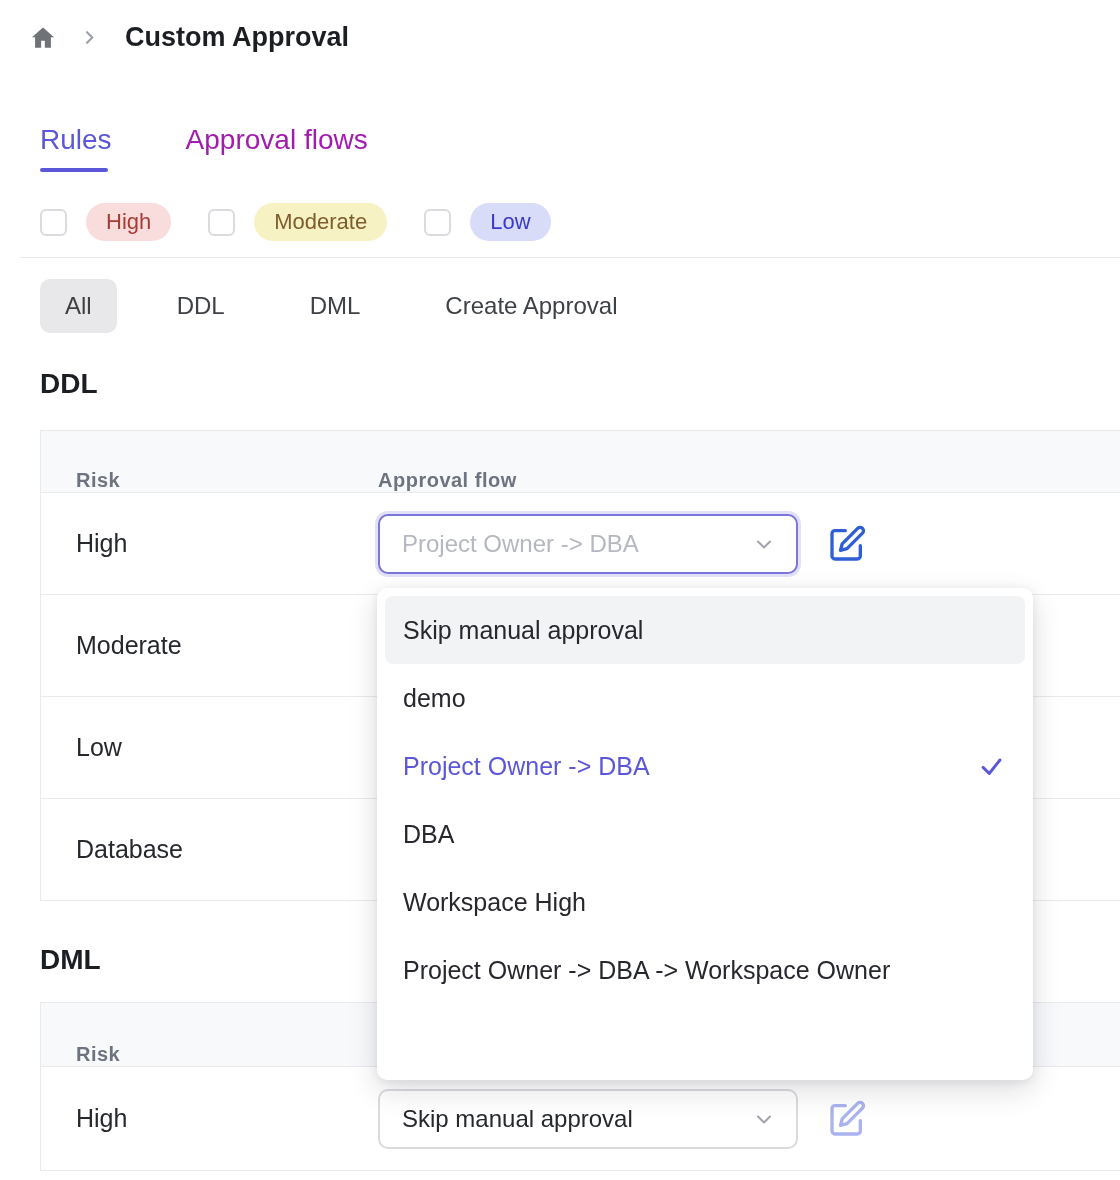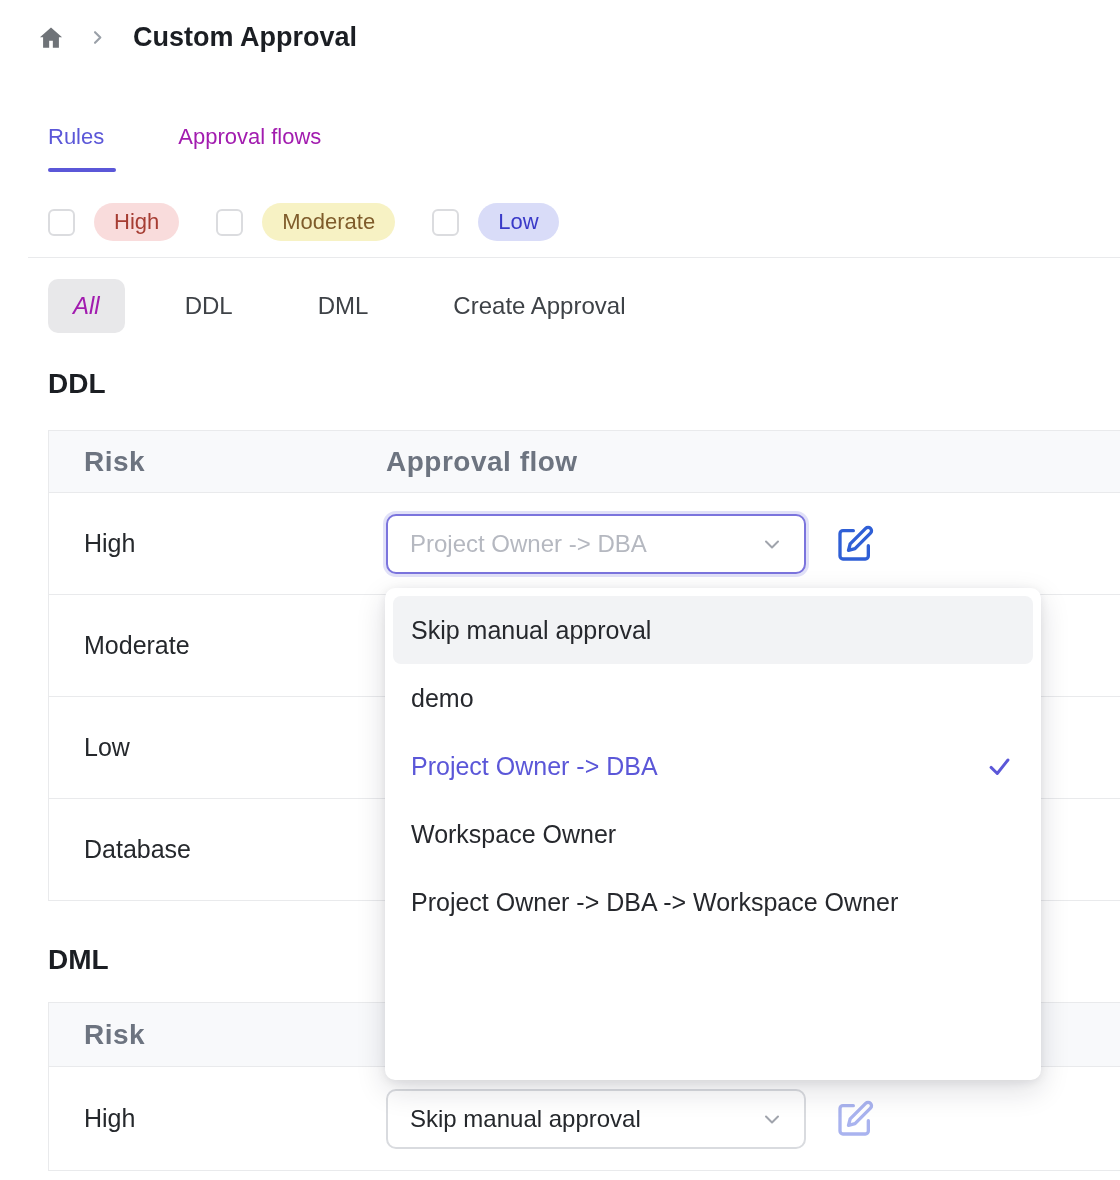--- a/index.html
+++ b/index.html
@@ -1,57 +1,57 @@
 <!DOCTYPE html>
 <html><head>
 <meta charset="utf-8">
 <style>
   * { margin:0; padding:0; box-sizing:border-box; }
   html,body { width:1120px; height:1180px; background:#ffffff;
     font-family:"Liberation Sans", sans-serif; color:#24272c; overflow:hidden; }
-  .page { position:relative; width:964px; height:1180px; background:#fff;margin-left:8px; }
+  .page { position:relative; width:964px; height:1180px; background:#fff; }
 
   
   .breadcrumb { position:absolute; left:30px; top:22px; display:flex; align-items:center; }
   .home-ic { width:26px; height:26px; color:#6f7378; }
   .crumb-sep { width:17px; height:17px; color:#9aa0a8; margin-left:25px; }
   .crumb-title { margin-left:27px; font-size:27px; font-weight:700; color:#1b1e23; }
 
   
-  .tabs { position:absolute; left:40px; top:124px; display:flex; gap:74px; font-size:22px; }
+  .tabs { position:absolute; left:40px; top:124px; display:flex; gap:74px; font-size:28px; }
   .tab { cursor:pointer; }
   .tab.active { color:#5b57d8; }
   .tab.inactive { color:#a21caf; }
   .tab-underline { position:absolute; left:40px; top:168px; width:68px; height:4px;
     background:#5b57d8; border-radius:2px; }
 
   
   .filters { position:absolute; left:40px; top:202px; height:40px; display:flex; align-items:center; }
   .checkbox { width:27px; height:27px; border:2px solid #dbdcdf; border-radius:6px;
     background:#fff; margin-right:19px; flex:none; }
   .badge { height:38px; padding:0 20px; border-radius:19px; display:inline-flex;
     align-items:center; font-size:22px; margin-right:37px; }
 
   .divider { position:absolute; left:20px; top:257px; width:1100px; height:1px; background:#e9eaec; }
 
   
   .segmented { position:absolute; left:40px; top:279px; display:flex; gap:35px; font-size:24px; color:#3e4247; }
   .seg-item { padding:13px 25px; border-radius:10px; white-space:nowrap; }
-  .seg-item.selected { background:#e8e8ea; color:#a21caf;font-style:italic; }
+  .seg-item.selected { background:#e8e8ea; color:#404040; }
 
   
   .section-title { position:absolute; left:40px; font-size:28px; font-weight:700; color:#1b1e23; }
   .t-ddl { top:368px; } .t-dml { top:944px; }
 
   
   .table { position:absolute; left:40px; width:1080px;
     border-top:1px solid #e9eaec; border-left:1px solid #e9eaec; background:#fff; }
   .table-ddl { top:430px; } .table-dml { top:1002px; }
   .thead { background:#f8f9fb; border-bottom:1px solid #e9eaec; display:flex;
-    align-items:center; height:62px; font-size:28px; font-weight:700;
+    align-items:flex-end; height:62px; font-size:20px; font-weight:700;
     color:#6d7480; letter-spacing:0.5px; }
   .table-dml .thead { height:64px; }
   .col-risk { width:337px; padding-left:35px; flex:none; }
   .col-flow { flex:1; }
   .trow { display:flex; align-items:center; height:102px;
     border-bottom:1px solid #e9eaec; font-size:25px; color:#25282c; }
   .table-dml .trow { height:104px; }
   .flow-cell { flex:1; display:flex; align-items:center; }
 
   
@@ -190,20 +190,23 @@
     <div class="option">
       <span>demo</span>
     </div>
     <div class="option selected">
       <span>Project Owner -&gt; DBA</span>
       <svg class="check-ic" viewBox="0 0 24 24" fill="none" stroke="currentColor" stroke-width="2.6" stroke-linecap="round" stroke-linejoin="round">
           <path d="M4.5 12.8 10 18.2 19.5 6.2"></path>
         </svg>
     </div>
     <div class="option">
-      <span>Workspace Owner</span>
+      <span>DBA</span>
+    </div>
+    <div class="option">
+      <span>Workspace High</span>
     </div>
     <div class="option">
       <span>Project Owner -&gt; DBA -&gt; Workspace Owner</span>
     </div>
   </div>
 
 </div>
 
 </body></html>

